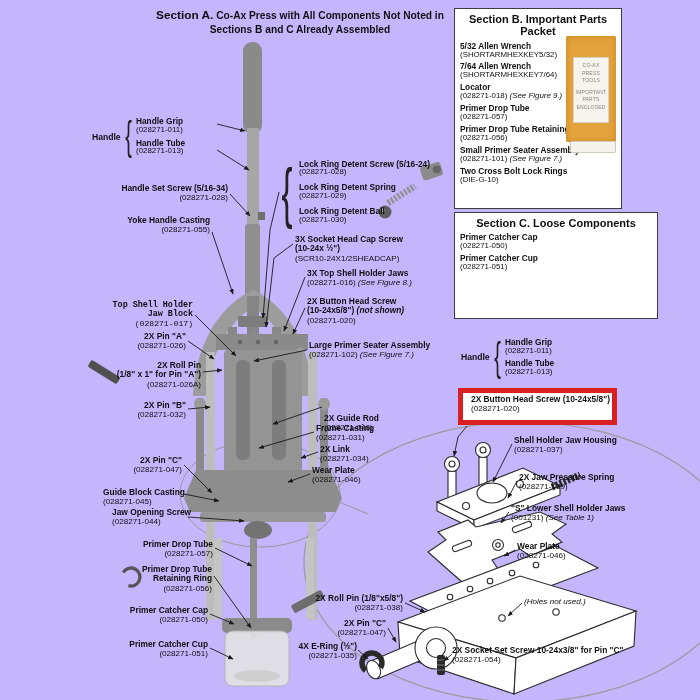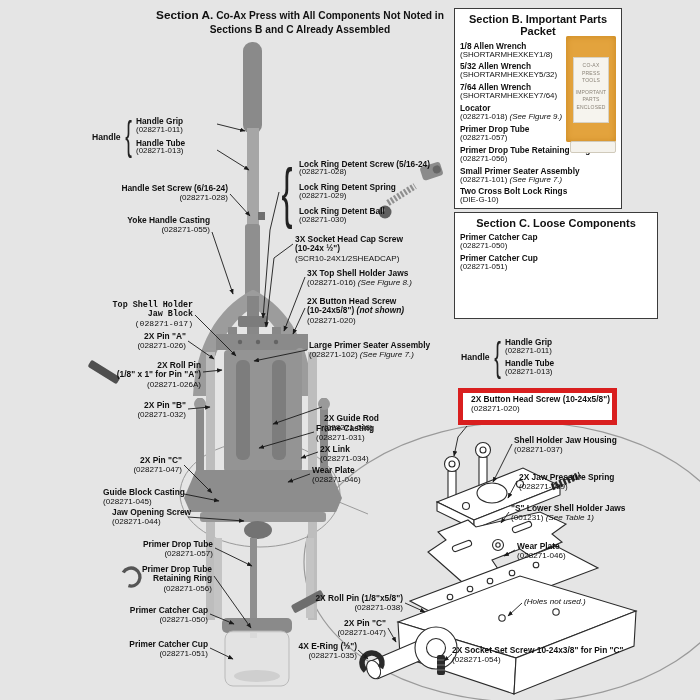--- a/index.html
+++ b/index.html
@@ -1,16 +1,16 @@
 <!DOCTYPE html>
 <html><head>
 <meta charset="utf-8">
 <style>
   html,body{margin:0;padding:0;background:#fff;}
-  .canvas{position:relative;width:700px;height:700px;background:#e5e5e5;overflow:hidden;
+  .canvas{position:relative;width:700px;height:700px;background:#c4b5fd;overflow:hidden;
           font-family:"Liberation Sans",sans-serif;color:#101010;}
   svg.art{position:absolute;left:0;top:0;}
   
   .page-title{position:absolute;left:120px;top:8px;width:360px;text-align:center;
               font-weight:bold;font-size:10.2px;line-height:1.28;}
   .page-title .prefix{font-size:11.8px;}
   
   .box{position:absolute;border:1.8px solid #3c3c3c;background:#fff;box-sizing:border-box;}
   #boxB{left:454px;top:8px;width:168px;height:201px;}
   #boxC{left:454px;top:212px;width:204px;height:107px;}
@@ -232,24 +232,20 @@
     <span>Sections B and C Already Assembled</span>
   </div>
 
   <div class="box" id="boxB">
     <div class="box-title">
       <div>Section B. Important Parts</div>
       <div>Packet</div>
     </div>
     <div class="plist" id="sb-items">
         <div class="pitem">
-          <div class="pname">1/8 Allen Wrench</div>
-          <div class="pnum">(SHORTARMHEXKEY1/8) </div>
-        </div>
-        <div class="pitem">
           <div class="pname">5/32 Allen Wrench</div>
           <div class="pnum">(SHORTARMHEXKEY5/32) </div>
         </div>
         <div class="pitem">
           <div class="pname">7/64 Allen Wrench</div>
           <div class="pnum">(SHORTARMHEXKEY7/64) </div>
         </div>
         <div class="pitem">
           <div class="pname">Locator</div>
           <div class="pnum">(028271-018) <span class="pnote">(See Figure 9.)</span></div>
@@ -345,21 +341,21 @@
     </span>
   </div>
 
   <div class="redbox" id="redbox" style="border-color: rgb(217, 31, 31);">
     <div class="l1">2X Button Head Screw (10-24x5/8")</div>
     <div class="l2">(028271-020)</div>
   </div>
 
   <div id="callouts">
       <div class="callout ra" style="top: 184px; right: 472px;">
-        <div><span class="b">Handle Set Screw (6/16-24)</span></div>
+        <div><span class="b">Handle Set Screw (5/16-34)</span></div>
         <div><span class="num">(028271-028)</span></div>
       </div>
       <div class="callout ra" style="top: 216px; right: 490px;">
         <div><span class="b">Yoke Handle Casting</span></div>
         <div><span class="num">(028271-055)</span></div>
       </div>
       <div class="callout ra" style="top: 301px; right: 507px; font-family: Liberation Mono, monospace;">
         <div><span class="b">Top Shell Holder</span></div>
         <div><span class="b">Jaw Block</span></div>
         <div><span class="num">(028271-017)</span></div>

